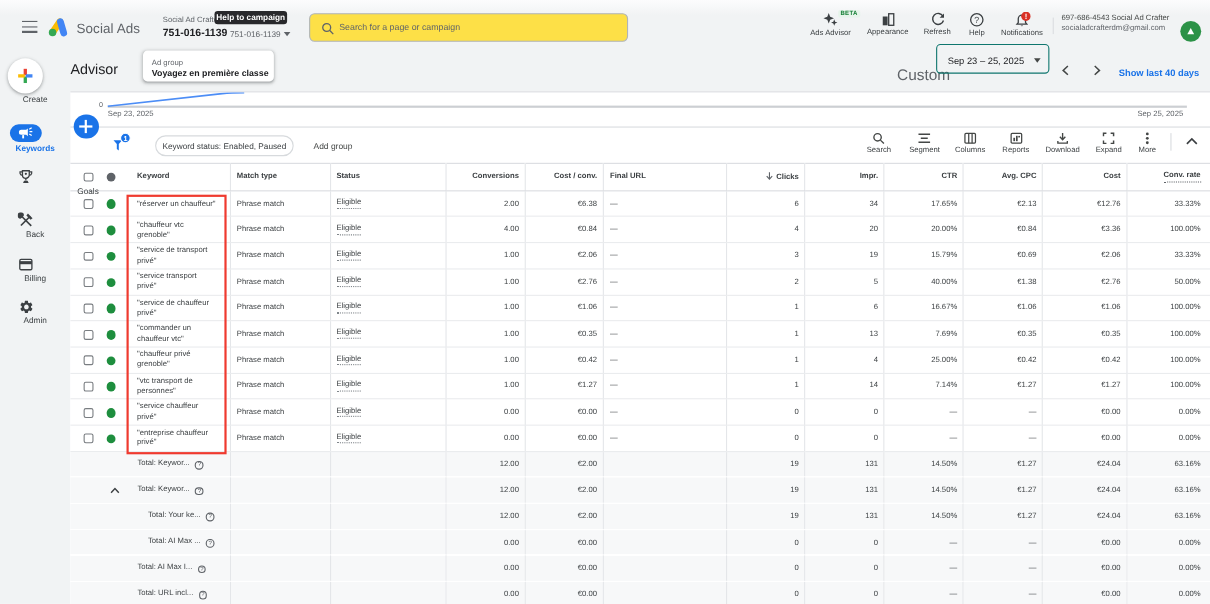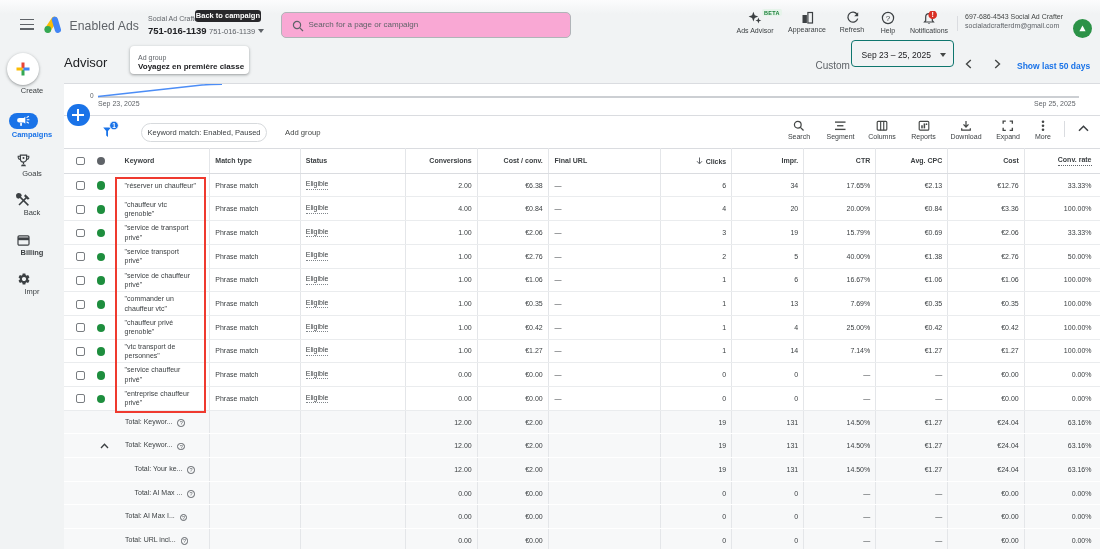--- a/index.html
+++ b/index.html
@@ -10,39 +10,39 @@
   #topbar { position:absolute; left:0; top:0; width:1100px; height:48px;
     background:linear-gradient(#fcfcfd, #f1f3f4 14px); }
   .burger { position:absolute; left:20px; top:19px; width:14px; height:11px; }
   .burger div { height:1.4px; background:#5f6368; margin-bottom:3.3px; }
   #gads-text { position:absolute; left:69.5px; top:19px; font-size:12.2px; color:#5f6368; letter-spacing:.1px; }
   #acct-name { position:absolute; left:148px; top:14.5px; font-size:7px; color:#5f6368; }
   #acct-id-b { position:absolute; left:148px; top:25px; font-size:9.5px; font-weight:bold; color:#202124; }
   #acct-id-g { position:absolute; left:209px; top:27px; font-size:7.5px; color:#5f6368; }
   #tooltip-back { position:absolute; left:194.7px; top:9.8px; width:66.5px; height:12.4px; background:#28282b;
     border-radius:3px; color:#fff; font-size:7.5px; font-weight:bold; line-height:12.4px; text-align:center; z-index:30;}
-  #searchbox { position:absolute; left:281.4px; top:12px; width:290px; height:25.5px; background:#f9a8d4;
+  #searchbox { position:absolute; left:281.4px; top:12px; width:290px; height:25.5px; background:#fde047;
     border:1px solid #b0b4b8; border-radius:5px; }
   #searchbox span { position:absolute; left:26px; top:6.5px; font-size:8px; color:#5f6368; }
   .tb-item { position:absolute; text-align:center; color:#3c4043; font-size:7px; }
   .tb-item svg { display:block; margin:0 auto 1.5px; }
   #beta { position:absolute; left:762px; top:9px; font-size:5.5px; font-weight:bold; color:#188038;
     background:#e6f4ea; padding:0.5px 2px; border-radius:2px; letter-spacing:.3px;}
   #acct-right { position:absolute; left:965px; top:13px; font-size:7px; line-height:8.8px; color:#444746; }
   #acct-right .l2 { color:#5f6368; }
   #avatar { position:absolute; left:1072.5px; top:18.8px; width:19.5px; height:19.5px; border-radius:50%;
     background:#2c9247; }
   #tb-sep { position:absolute; left:957px; top:16px; width:1px; height:15px; background:#dadce0; }
   
   #kw-title { position:absolute; left:64px; top:55px; font-size:13px; color:#202124; }
   #adgroup-card { position:absolute; left:130px; top:45.5px; width:118.5px; height:28px; background:#fff;
     border-radius:4px; box-shadow:0 1px 2px rgba(60,64,67,.3), 0 1px 3px 1px rgba(60,64,67,.15); z-index:5; }
   #adgroup-card .t1 { position:absolute; left:8px; top:8px; font-size:7px; color:#5f6368; }
   #adgroup-card .t2 { position:absolute; left:8px; top:16.5px; font-size:8px; font-weight:bold; color:#202124; }
-  #custom-lbl { position:absolute; left:815.5px; top:60px; font-size:10px; color:#5f6368; }
+  #custom-lbl { position:absolute; left:815.5px; top:60px; font-size:14px; color:#5f6368; }
   #datebox { position:absolute; left:850.5px; top:40px; width:103px; height:27px; border:1px solid #0f766e; border-radius:4px; }
   #datebox .txt { position:absolute; left:10px; top:9px; font-size:8.5px; color:#202124; }
   #datebox .car { position:absolute; right:7px; top:11.5px; width:0; height:0; border-left:3.7px solid transparent;
     border-right:3.7px solid transparent; border-top:4.5px solid #444746; }
   #show30 { position:absolute; left:1017px; top:60.5px; font-size:8.5px; color:#1a73e8; font-weight:bold; }
   
   #chartcard { position:absolute; left:64px; top:83px; width:1036px; height:466px; background:#fff;
     border-top:1px solid #dadce0; }
   #chart-zero { position:absolute; left:90px; top:91.5px; font-size:6.5px; color:#5f6368; }
   #axis { position:absolute; left:98px; top:96.3px; width:981px; height:1.5px; background:#cccfd3; }
@@ -96,26 +96,26 @@
 <div class="burger">
     <div></div>
     <div></div>
     <div></div>
   </div>
 <svg class="abs" style="left:43px;top:16px" width="19" height="18" viewBox="0 0 19 18">
   <line x1="11.3" y1="3.8" x2="5" y2="13.2" stroke="#fbbc04" stroke-width="6.2" stroke-linecap="round"></line>
   <circle cx="4.8" cy="13.5" r="3.4" fill="#34a853"></circle>
   <line x1="11.9" y1="3.8" x2="14.9" y2="13.9" stroke="#4285f4" stroke-width="6.2" stroke-linecap="round"></line>
 </svg>
-<div id="gads-text">Enabled Ads</div>
+<div id="gads-text">Social Ads</div>
 <div id="acct-name">Social Ad Crafter</div>
 <div id="acct-id-b">751-016-1139</div>
 <div id="acct-id-g">751-016-1139</div>
 <div class="abs" style="left:258px;top:29px;width:0;height:0;border-left:3.2px solid transparent;border-right:3.2px solid transparent;border-top:4px solid #5f6368;"></div>
-<div id="tooltip-back">Back to campaign</div>
+<div id="tooltip-back">Help to campaign</div>
 <div id="searchbox">
   <svg class="abs" style="left:10px;top:6.5px" width="12" height="12" viewBox="0 0 12 12">
     <circle cx="5" cy="5" r="3.6" fill="none" stroke="#5f6368" stroke-width="1.2"></circle>
     <line x1="7.8" y1="7.8" x2="11" y2="11" stroke="#5f6368" stroke-width="1.2"></line>
   </svg>
   <span>Search for a page or campaign</span>
 </div>
 <div id="beta">BETA</div>
 
 <div class="tb-item" style="left:734px;top:11px;width:42px">
@@ -160,21 +160,21 @@
 <div id="kw-title">Advisor</div>
 <div id="adgroup-card">
     <div class="t1">Ad group</div>
     <div class="t2">Voyagez en première classe</div>
   </div>
 <div id="custom-lbl">Custom</div>
 <div id="datebox">
     <div class="txt">Sep 23 – 25, 2025</div>
     <div class="car"></div>
   </div>
-<div id="show30">Show last 50 days</div>
+<div id="show30">Show last 40 days</div>
 <svg class="abs" style="left:965px;top:59px" width="7" height="10" viewBox="0 0 7 10">
   <path d="M5.8 1 L1.5 5 L5.8 9" fill="none" stroke="#444746" stroke-width="1.4"></path>
 </svg>
 <svg class="abs" style="left:993.5px;top:59px" width="7" height="10" viewBox="0 0 7 10">
   <path d="M1.2 1 L5.5 5 L1.2 9" fill="none" stroke="#444746" stroke-width="1.4"></path>
 </svg>
 
 <svg class="abs" style="left:64px;top:83.5px;z-index:2" width="1036" height="15" viewBox="0 0 1036 15">
   <path d="M34 12.6 L138 1.1 Q146 0.25 158 0.2" fill="none" stroke="#4c8df6" stroke-width="1.5"></path>
 </svg>
@@ -183,21 +183,21 @@
 <div id="d23">Sep 23, 2025</div>
 <div id="d25">Sep 25, 2025</div>
 <div id="toolline"></div>
 
 <div id="fab"></div>
 <svg class="abs" style="left:101px;top:120px" width="20" height="19" viewBox="0 0 20 19">
   <path d="M2.2 7.4 L10 7.4 L7 10.9 L7 16.9 L5.2 15.5 L5.2 10.9 Z" fill="#1a73e8"></path>
   <circle cx="13" cy="5.5" r="4.4" fill="#1a73e8" stroke="#fff" stroke-width="1"></circle>
   <text x="13" y="8" font-size="6.5" fill="#fff" text-anchor="middle" font-weight="bold" font-family="Liberation Sans">1</text>
 </svg>
-<div id="chip">Keyword match: Enabled, Paused</div>
+<div id="chip">Keyword status: Enabled, Paused</div>
 <div id="addfilter">Add group</div>
 <div id="icon-sep"></div>
 
 <div class="tb-item" style="left:784px;top:120px;width:30px">
   <svg width="11.5" height="11.5" viewBox="0 0 12 12">
     <circle cx="5" cy="5" r="3.5" fill="none" stroke="#444746" stroke-width="1.3"></circle>
     <line x1="7.7" y1="7.7" x2="11" y2="11" stroke="#444746" stroke-width="1.3"></line>
   </svg>
   Search</div>
 <div class="tb-item" style="left:824px;top:120px;width:33px">
@@ -570,17 +570,17 @@
 </svg>
 <svg class="abs" style="left:16.5px;top:233.5px" width="13" height="13" viewBox="0 0 13 13">
   <rect x="1" y="1.8" width="11" height="9.4" rx="1.2" fill="none" stroke="#3c4043" stroke-width="1.2"></rect>
   <rect x="1" y="3.4" width="11" height="2.8" fill="#3c4043"></rect>
 </svg>
 <svg class="abs" style="left:16.5px;top:271.5px" width="14" height="14" viewBox="0 0 24 24">
   <path fill="#3c4043" d="M19.14 12.94c.04-.3.06-.61.06-.94 0-.32-.02-.64-.07-.94l2.03-1.58c.18-.14.23-.41.12-.61l-1.92-3.32c-.12-.22-.37-.29-.59-.22l-2.39.96c-.5-.38-1.03-.7-1.62-.94l-.36-2.54c-.04-.24-.24-.41-.48-.41h-3.84c-.24 0-.43.17-.47.41l-.36 2.54c-.59.24-1.13.57-1.62.94l-2.39-.96c-.22-.08-.47 0-.59.22L2.74 8.87c-.12.21-.08.47.12.61l2.03 1.58c-.05.3-.09.63-.09.94s.02.64.07.94l-2.03 1.58c-.18.14-.23.41-.12.61l1.92 3.32c.12.22.37.29.59.22l2.39-.96c.5.38 1.03.7 1.62.94l.36 2.54c.05.24.24.41.48.41h3.84c.24 0 .44-.17.47-.41l.36-2.54c.59-.24 1.13-.56 1.62-.94l2.39.96c.22.08.47 0 .59-.22l1.92-3.32c.12-.22.07-.47-.12-.61l-2.01-1.58zM12 15.6c-1.98 0-3.6-1.62-3.6-3.6s1.62-3.6 3.6-3.6 3.6 1.62 3.6 3.6-1.62 3.6-3.6 3.6z"></path>
 </svg>
 <div class="sb-item" style="top:86px;">Create</div>
 <div id="camp-pill"></div>
-<div class="sb-item" style="top:130px;color:#1a73e8;font-weight:bold;">Campaigns</div>
-<div class="sb-item" style="top:169px;">Goals</div>
+<div class="sb-item" style="top:130px;color:#1a73e8;font-weight:bold;">Keywords</div>
+<div class="sb-item" style="top:169px;margin-left:48px;">Goals</div>
 <div class="sb-item" style="top:207.5px;">Back</div>
-<div class="sb-item" style="top:247.5px;font-weight:bold;">Billing</div>
-<div class="sb-item" style="top:286.5px;">Impr</div>
+<div class="sb-item" style="top:247.5px;">Billing</div>
+<div class="sb-item" style="top:286.5px;">Admin</div>
 
 </body></html>

